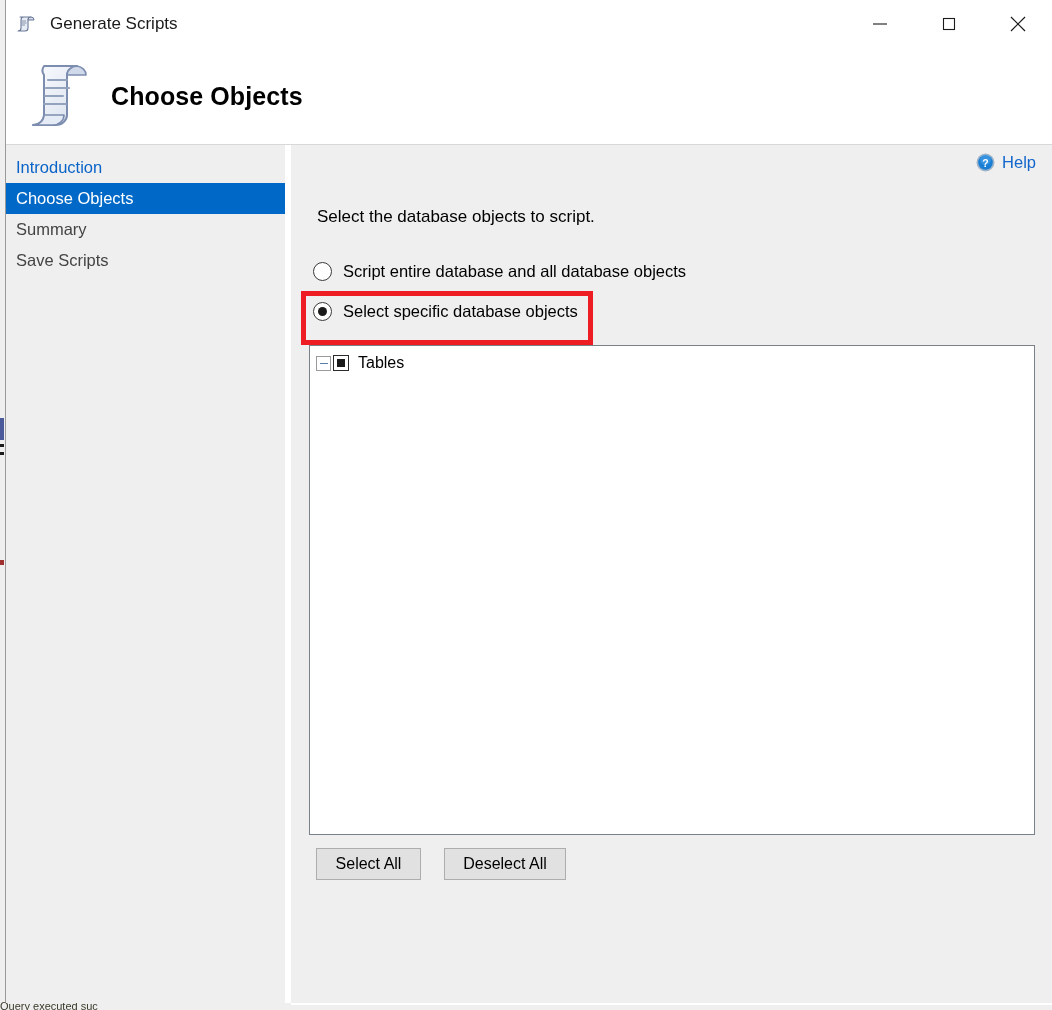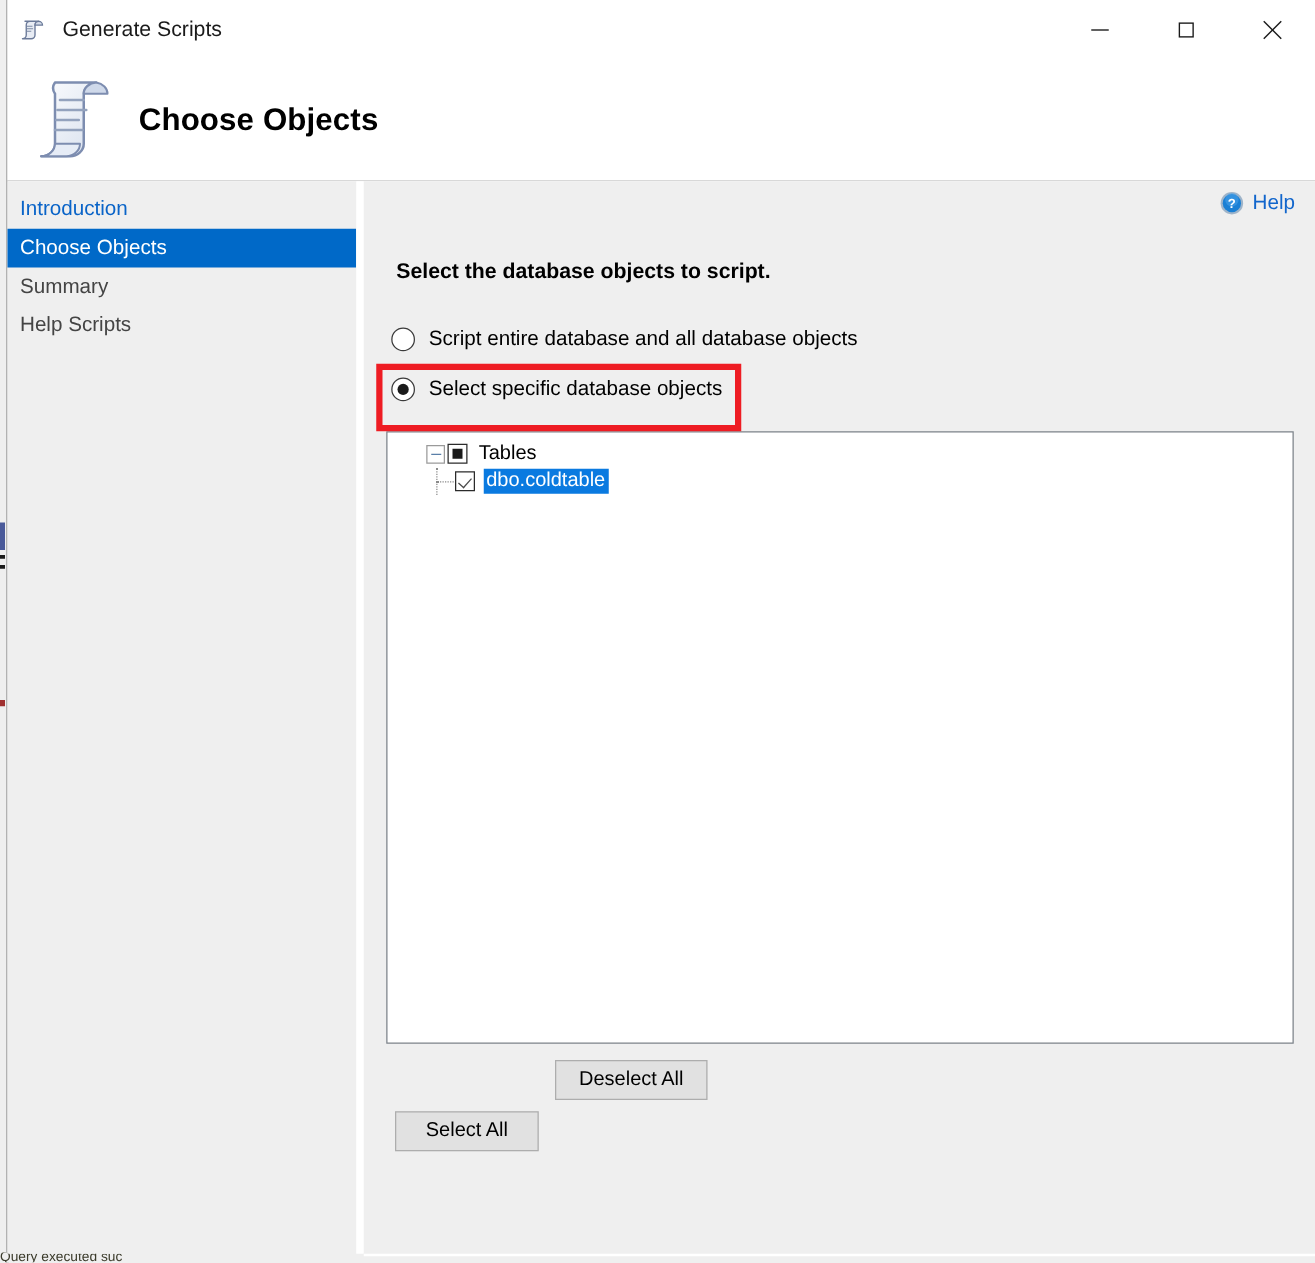--- a/index.html
+++ b/index.html
@@ -161,21 +161,21 @@
     color: #1266cc;
     font-size: 16.5px;
   }
   .help-icon { width: 19px; height: 19px; display:block; }
 
   .instruction {
     position: absolute;
     left: 26px;
     top: 62px;
     font-size: 17px;
-    font-weight: bold;
+    font-weight: normal;
     color: #000000;
     white-space: nowrap;
   }
 
   
   .radio-row {
     position: absolute;
     display: flex;
     align-items: center;
     gap: 11px;
@@ -218,21 +218,21 @@
     position: absolute;
     left: 18px;
     top: 200px;
     width: 726px;
     height: 490px;
     background: #ffffff;
     border: 1px solid #7a8087;
     box-sizing: border-box;
     overflow: hidden;
   }
-  .tree-inner { padding: 6px 0 0 6px; margin-left: 25px; }
+  .tree-inner { padding: 6px 0 0 6px; }
 
   .tree-row {
     display: flex;
     align-items: center;
     height: 22px;
     position: relative;
     white-space: nowrap;
   }
   .tree-row.child { padding-left: 23px; }
 
@@ -314,21 +314,21 @@
     box-sizing: border-box;
     text-align: center;
     white-space: nowrap;
   }
 
   .sel-btn {
     position: absolute;
     top: 703px;
     height: 32px;
   }
-  .sel-btn.a { left: 25px;  width: 115px; margin-top: 41px; }
+  .sel-btn.a { left: 25px;  width: 105px; }
   .sel-btn.b { left: 153px; width: 122px; }
 
   
   .footer {
     height: 78px;
     background: #efefef;
     border-top: 2px solid #ffffff;
     position: relative;
     margin-left: 285px;
   }
@@ -401,21 +401,21 @@
     </span>
     <span class="header-title">Choose Objects</span>
   </div>
 
   <div class="body-row">
 
     <nav class="sidebar">
       <div class="nav-item link">Introduction</div>
       <div class="nav-item active">Choose Objects</div>
       <div class="nav-item plain">Summary</div>
-      <div class="nav-item plain">Help Scripts</div>
+      <div class="nav-item plain">Save Scripts</div>
     </nav>
 
     <section class="content">
 
       <a class="help-link">
         <span class="help-icon">
           <svg width="19" height="19" viewBox="0 0 19 19">
             <circle cx="9.5" cy="9.5" r="9" fill="#9fb4c9"></circle>
             <circle cx="9.5" cy="9.5" r="7.3" fill="#1a7fd4"></circle>
             <circle cx="9.5" cy="6.8" r="5.4" fill="#4aa3ea" opacity="0.55"></circle>
@@ -441,26 +441,20 @@
 
       <div class="tree-panel">
         <div class="tree-inner">
 
           <div class="tree-row">
             <span class="expander"></span>
             <span class="cbox indeterminate"></span>
             <span class="tree-label">Tables</span>
           </div>
 
-          <div class="tree-row child">
-            <span class="vline"></span>
-            <span class="connector"></span>
-            <span class="cbox checked"></span>
-            <span class="tree-label selected">dbo.coldtable</span>
-          </div>
 
 
 
         </div>
       </div>
 
       <button class="btn sel-btn a">Select All</button>
       <button class="btn sel-btn b">Deselect All</button>
 
     </section>

